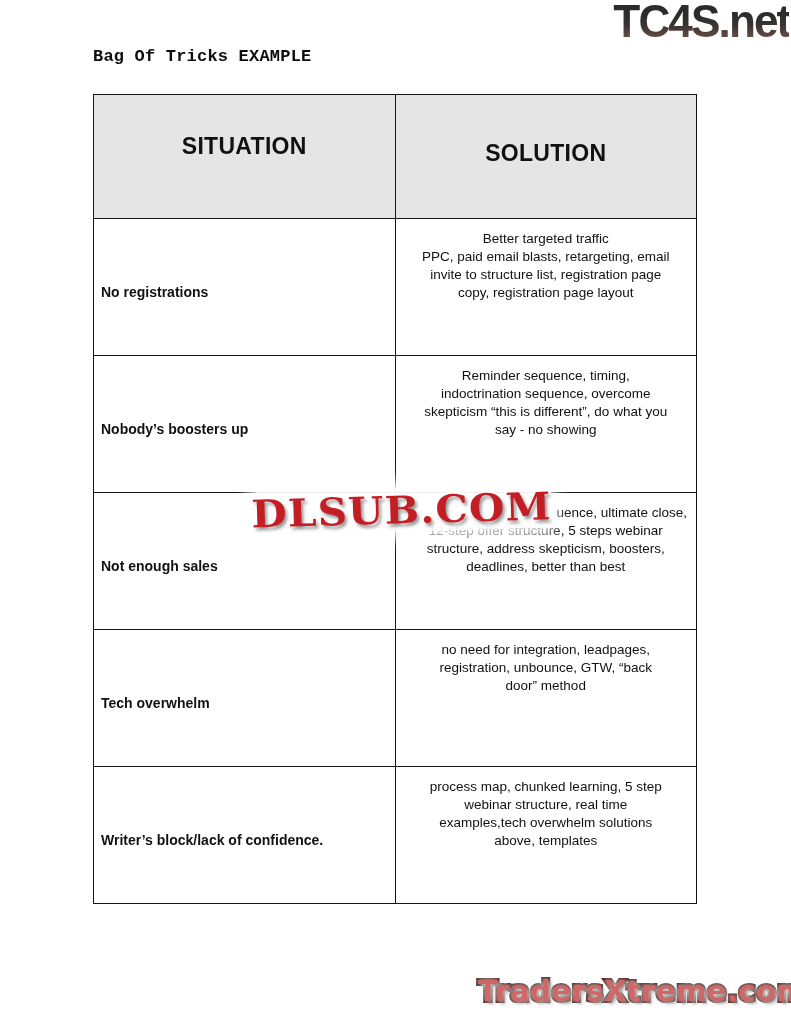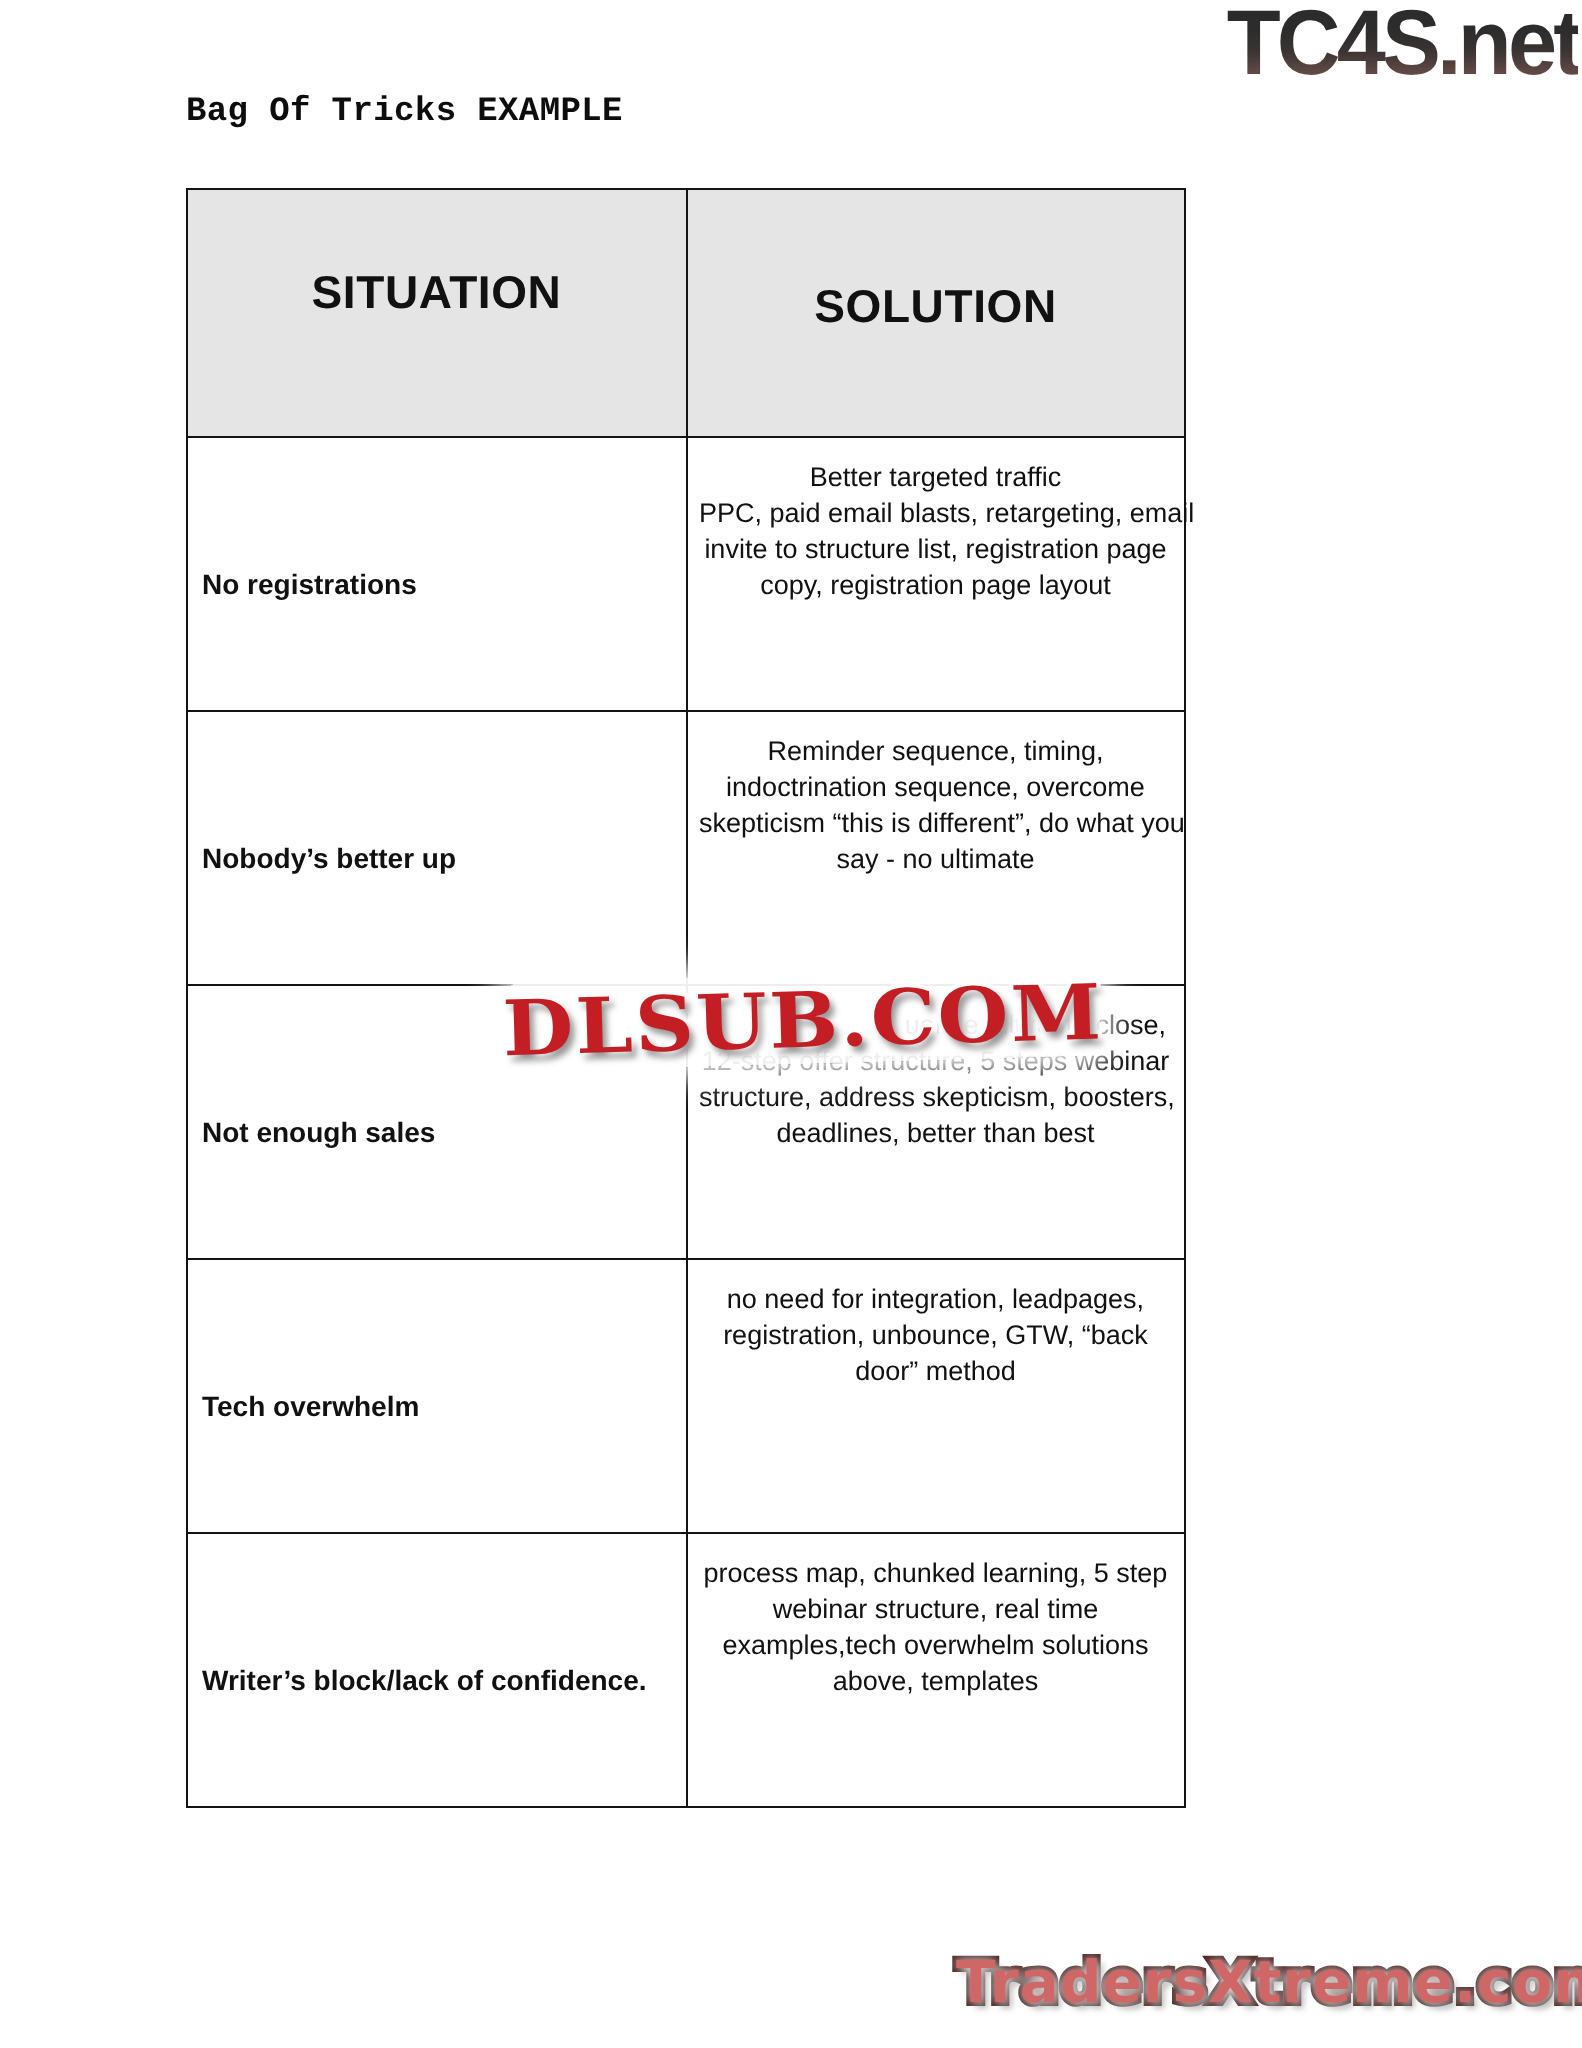--- a/index.html
+++ b/index.html
@@ -35,21 +35,21 @@
     font-weight: bold;
     font-size: 17px;
     color: #0d0d0d;
     letter-spacing: 0.2px;
   }
 
   
   table.bag-table {
     position: absolute;
     left: 93px; top: 94px;
-    width: 500px;
+    width: 604px;
     border-collapse: collapse;
     table-layout: fixed;
   }
   .bag-table th, .bag-table td {
     border: 1.5px solid #141414;
     box-sizing: border-box;
   }
   .bag-table thead tr { height: 124px; }
   .bag-table tbody tr { height: 137px; }
   .bag-table th {
@@ -148,26 +148,26 @@
       <tr>
         <td class="situation-cell"><span class="sit-label">No registrations</span></td>
         <td class="solution-cell">
           <div class="sol-line">Better targeted traffic</div>
           <div class="sol-line">PPC, paid email blasts, retargeting, email</div>
           <div class="sol-line">invite to structure list, registration page</div>
           <div class="sol-line">copy, registration page layout</div>
         </td>
       </tr>
       <tr>
-        <td class="situation-cell"><span class="sit-label">Nobody’s better up</span></td>
+        <td class="situation-cell"><span class="sit-label">Nobody’s boosters up</span></td>
         <td class="solution-cell">
           <div class="sol-line">Reminder sequence, timing,</div>
           <div class="sol-line">indoctrination sequence, overcome</div>
           <div class="sol-line">skepticism “this is different”, do what you</div>
-          <div class="sol-line">say - no ultimate</div>
+          <div class="sol-line">say - no showing</div>
         </td>
       </tr>
       <tr>
         <td class="situation-cell"><span class="sit-label">Not enough sales</span></td>
         <td class="solution-cell">
           <div class="sol-line obscured">uence, ultimate close,</div>
           <div class="sol-line">12-step offer structure, 5 steps webinar</div>
           <div class="sol-line">structure, address skepticism, boosters,</div>
           <div class="sol-line">deadlines, better than best</div>
         </td>

